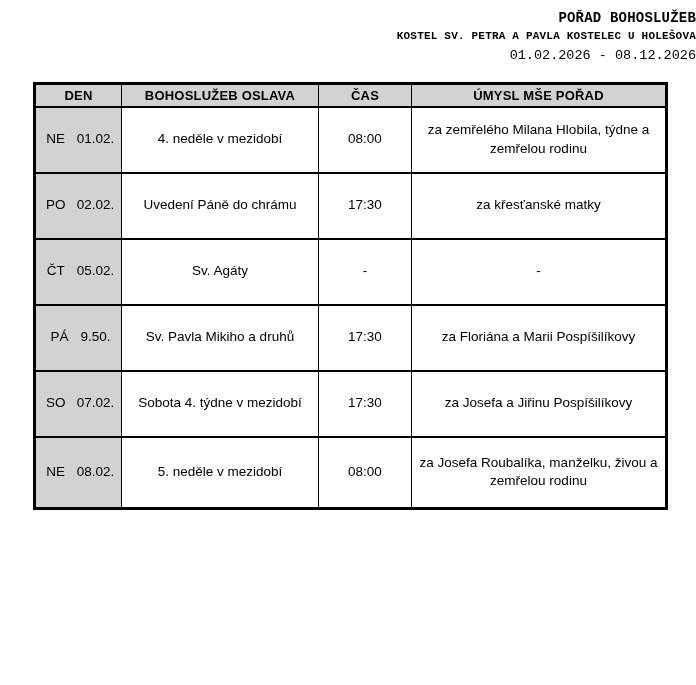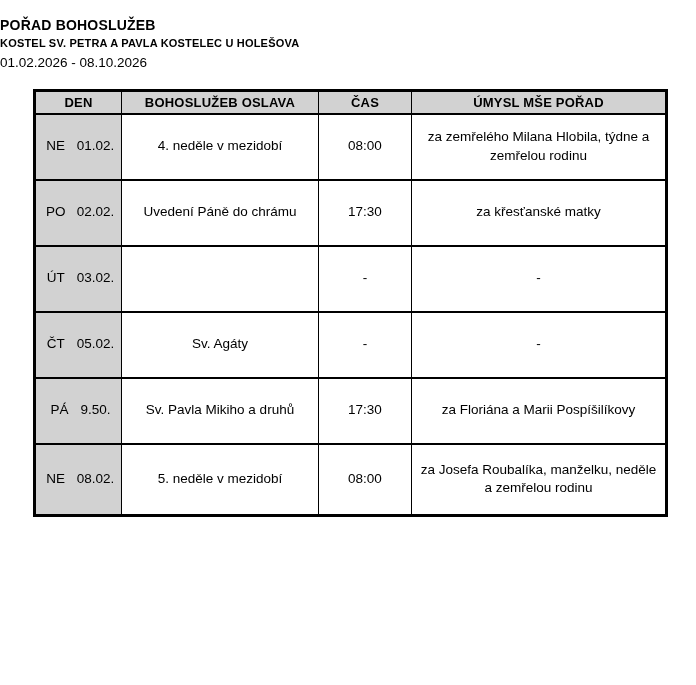--- a/index.html
+++ b/index.html
@@ -9,22 +9,23 @@
   *{box-sizing:border-box;}
   html,body{margin:0;padding:0;}
   body{
     width:696px;height:685px;
     background:#ffffff;
     font-family:"Liberation Sans", sans-serif;
     color:#000;
     overflow:hidden;
   }
   .doc-header{
-    text-align:left;
-    padding-top:17px;
+    text-align:right;
+    padding-top:10px;
+    font-family:Liberation Mono, monospace;
   }
   .doc-title{
     font-size:14px;font-weight:bold;margin:0;letter-spacing:.2px;
   }
   .doc-subtitle{
     font-size:11px;font-weight:bold;margin:4px 0 0 0;letter-spacing:.2px;
   }
   .doc-daterange{
     font-size:13.5px;font-weight:normal;margin:6px 0 0 0;
   }
@@ -71,21 +72,21 @@
   }
   td.day-cell .day{display:inline-block;min-width:26px;}
   td.day-cell .date{display:inline-block;margin-left:8px;}
 </style>
 </head>
 <body>
 
 <div class="doc-header">
   <p class="doc-title">POŘAD BOHOSLUŽEB</p>
   <p class="doc-subtitle">KOSTEL SV. PETRA A PAVLA KOSTELEC U HOLEŠOVA</p>
-  <p class="doc-daterange">01.02.2026 - 08.10.2026</p>
+  <p class="doc-daterange">01.02.2026 - 08.12.2026</p>
 </div>
 
 <table class="schedule">
   <colgroup>
     <col class="c-den">
       <col class="c-lit">
       <col class="c-cas">
       <col class="c-umysl">
   </colgroup>
   <thead>
@@ -103,37 +104,37 @@
       <td>08:00</td>
       <td>za zemřelého Milana Hlobila, týdne a zemřelou rodinu</td>
     </tr>
     <tr>
       <td class="day-cell"><span class="day">PO</span><span class="date">02.02.</span></td>
       <td>Uvedení Páně do chrámu</td>
       <td>17:30</td>
       <td>za křesťanské matky</td>
     </tr>
     <tr>
-      <td class="day-cell"><span class="day">ÚT</span><span class="date">03.02.</span></td>
-      <td></td>
-      <td>-</td>
-      <td>-</td>
-    </tr>
-    <tr>
       <td class="day-cell"><span class="day">ČT</span><span class="date">05.02.</span></td>
       <td>Sv. Agáty</td>
       <td>-</td>
       <td>-</td>
     </tr>
     <tr>
       <td class="day-cell"><span class="day">PÁ</span><span class="date">9.50.</span></td>
       <td>Sv. Pavla Mikiho a druhů</td>
       <td>17:30</td>
       <td>za Floriána a Marii Pospíšilíkovy</td>
     </tr>
+    <tr>
+      <td class="day-cell"><span class="day">SO</span><span class="date">07.02.</span></td>
+      <td>Sobota 4. týdne v mezidobí</td>
+      <td>17:30</td>
+      <td>za Josefa a Jiřinu Pospíšilíkovy</td>
+    </tr>
     <tr class="last">
       <td class="day-cell"><span class="day">NE</span><span class="date">08.02.</span></td>
       <td>5. neděle v mezidobí</td>
       <td>08:00</td>
-      <td>za Josefa Roubalíka, manželku, neděle a zemřelou rodinu</td>
+      <td>za Josefa Roubalíka, manželku, živou a zemřelou rodinu</td>
     </tr>
   </tbody>
 </table>
 
 </body></html>

